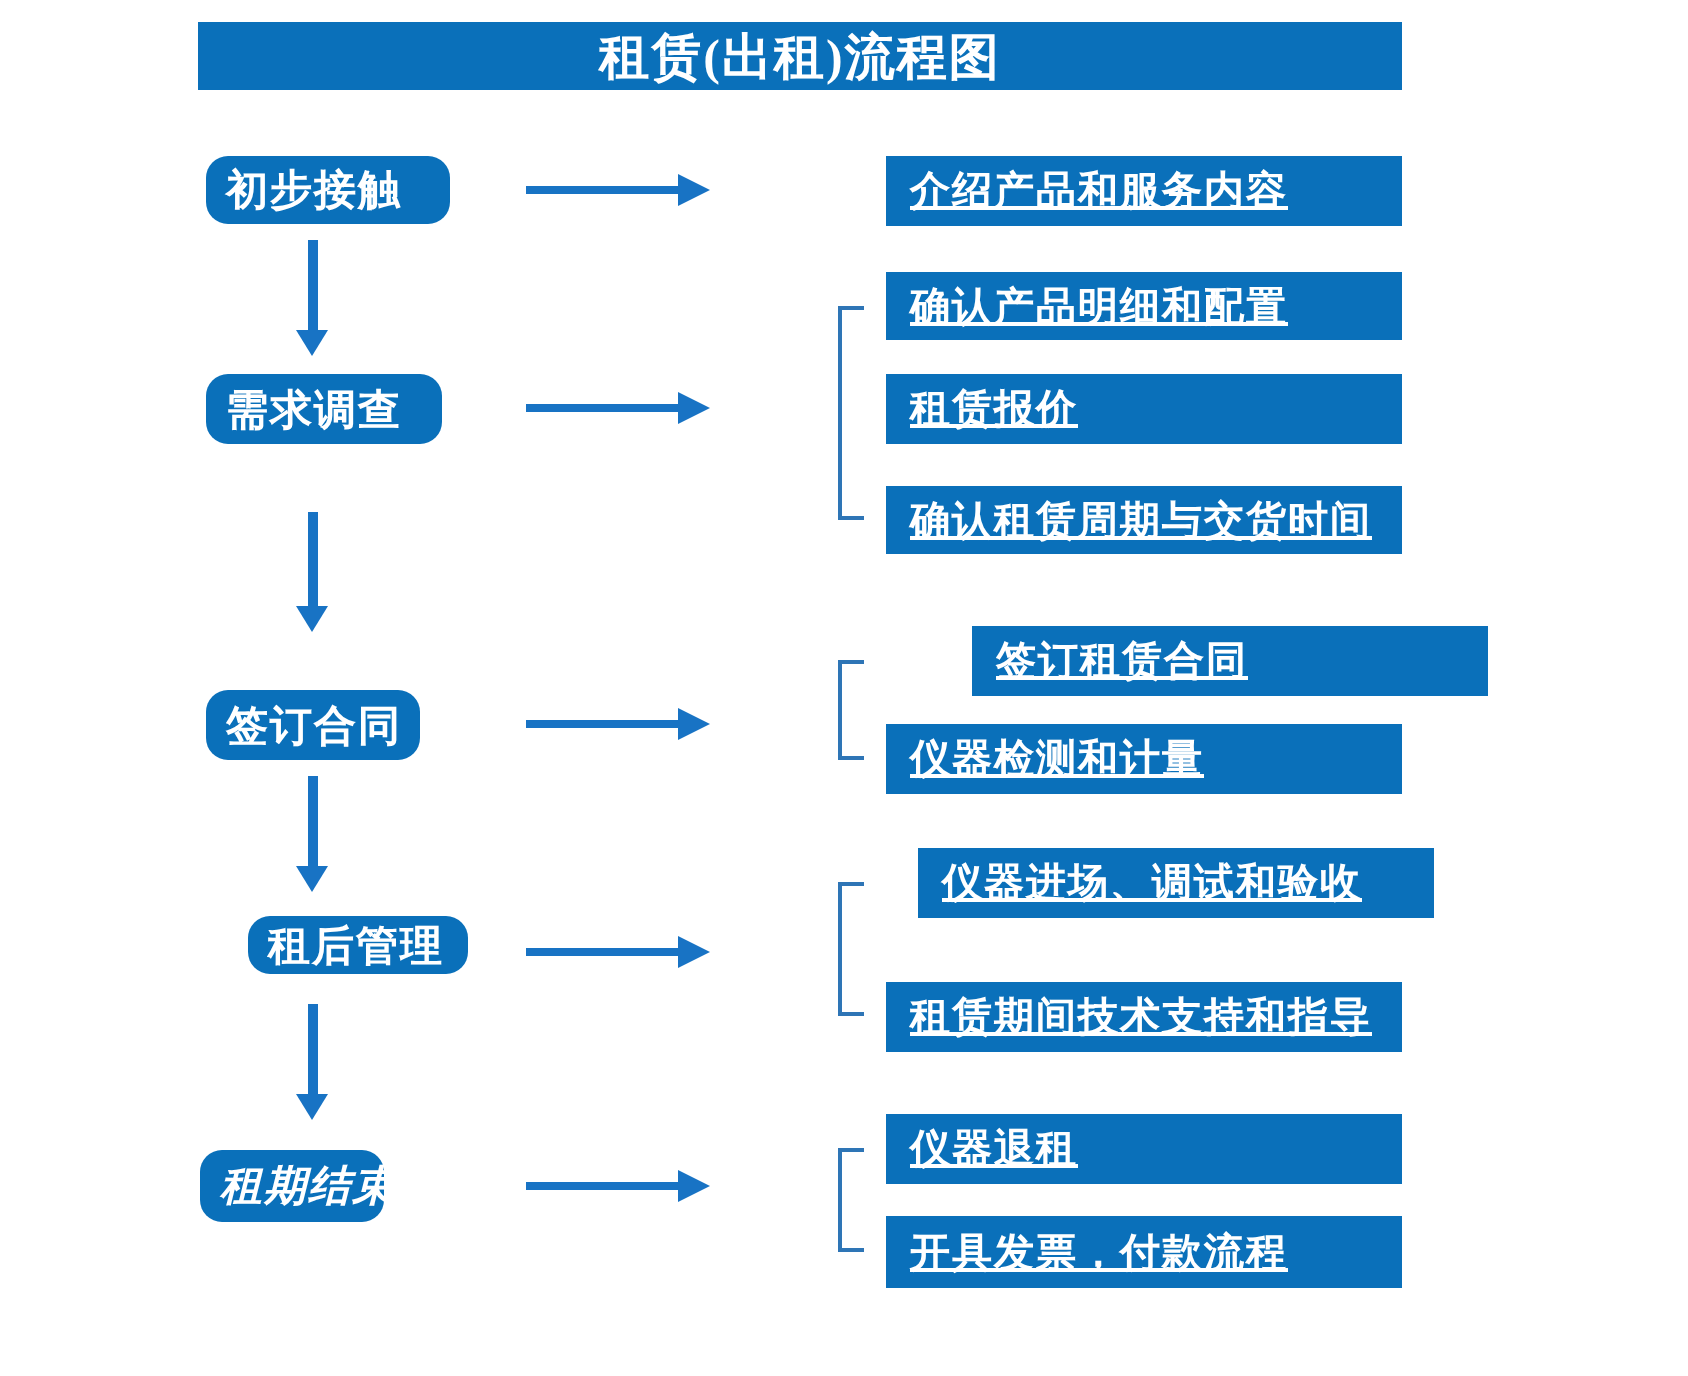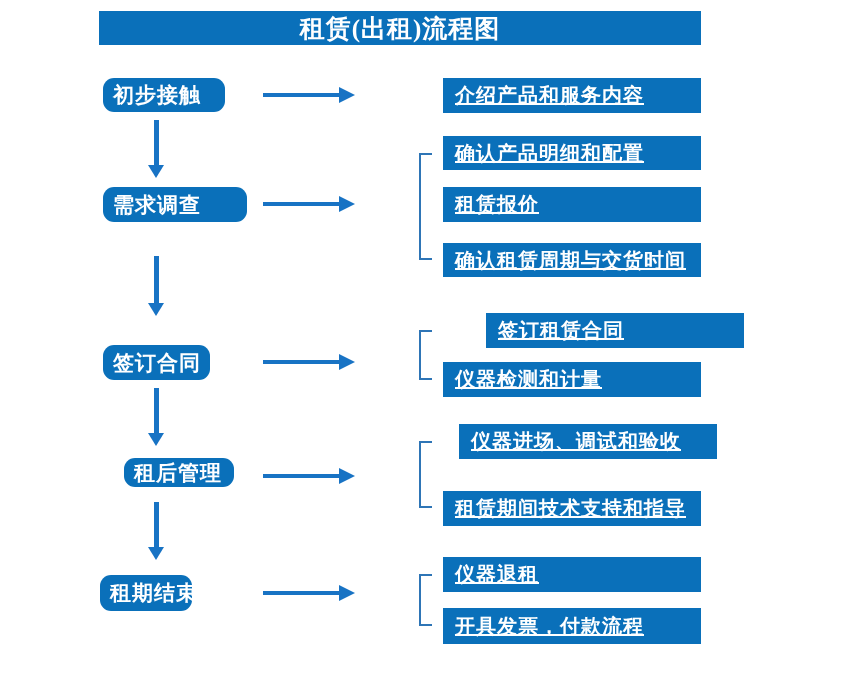--- a/index.html
+++ b/index.html
@@ -44,24 +44,24 @@
   }
 </style>
 </head>
 <body>
 
 <div class="canvas">
 
   <div class="box title-bar">租赁(出租)流程图</div>
 
   <div class="box step-box" style="left:103px;top:78px;width:122px;height:34px;">初步接触</div>
-  <div class="box step-box" style="left:103px;top:187px;width:144px;height:35px;">需求调查</div>
+  <div class="box step-box" style="left:103px;top:187px;width:118px;height:35px;">需求调查</div>
   <div class="box step-box" style="left:103px;top:345px;width:107px;height:35px;">签订合同</div>
   <div class="box step-box" style="left:100px;top:458px;width:110px;height:29px;margin-left:24px;">租后管理</div>
-  <div class="box step-box" style="left:100px;top:575px;width:92px;height:36px;">租期结束</div>
+  <div class="box step-box" style="left:100px;top:575px;width:92px;height:36px;font-style:italic;">租期结束</div>
 
   <div class="v-arrow" style="top:120px;height:58px;">
     <span class="shaft"></span>
     <span class="head"></span>
   </div>
   <div class="v-arrow" style="top:256px;height:60px;">
     <span class="shaft"></span>
     <span class="head"></span>
   </div>
   <div class="v-arrow" style="top:388px;height:58px;">

